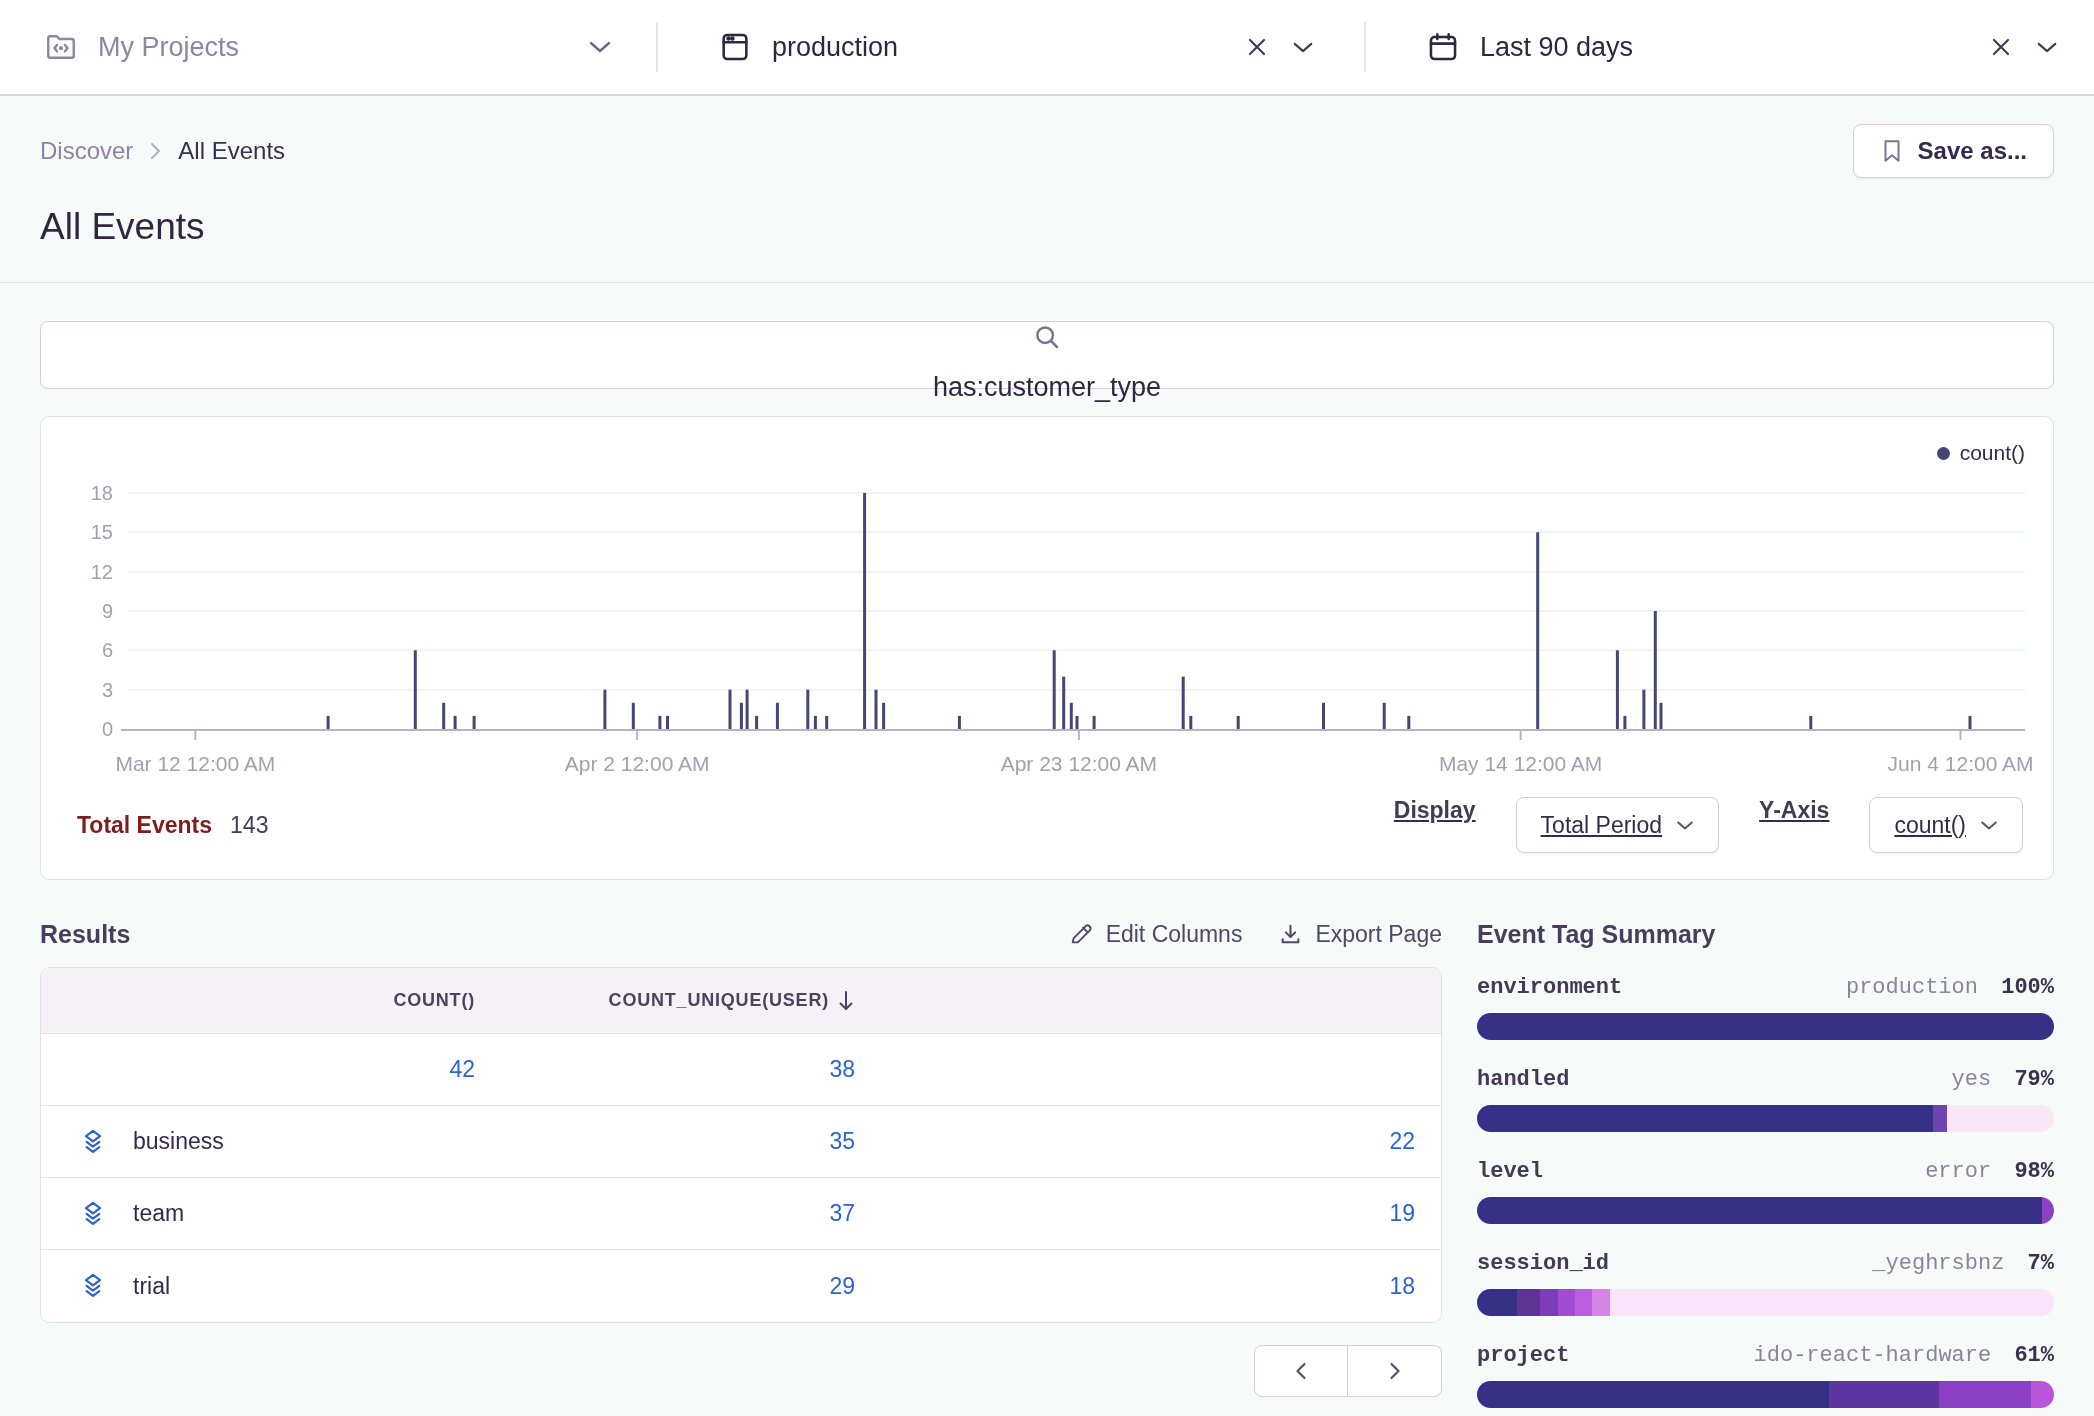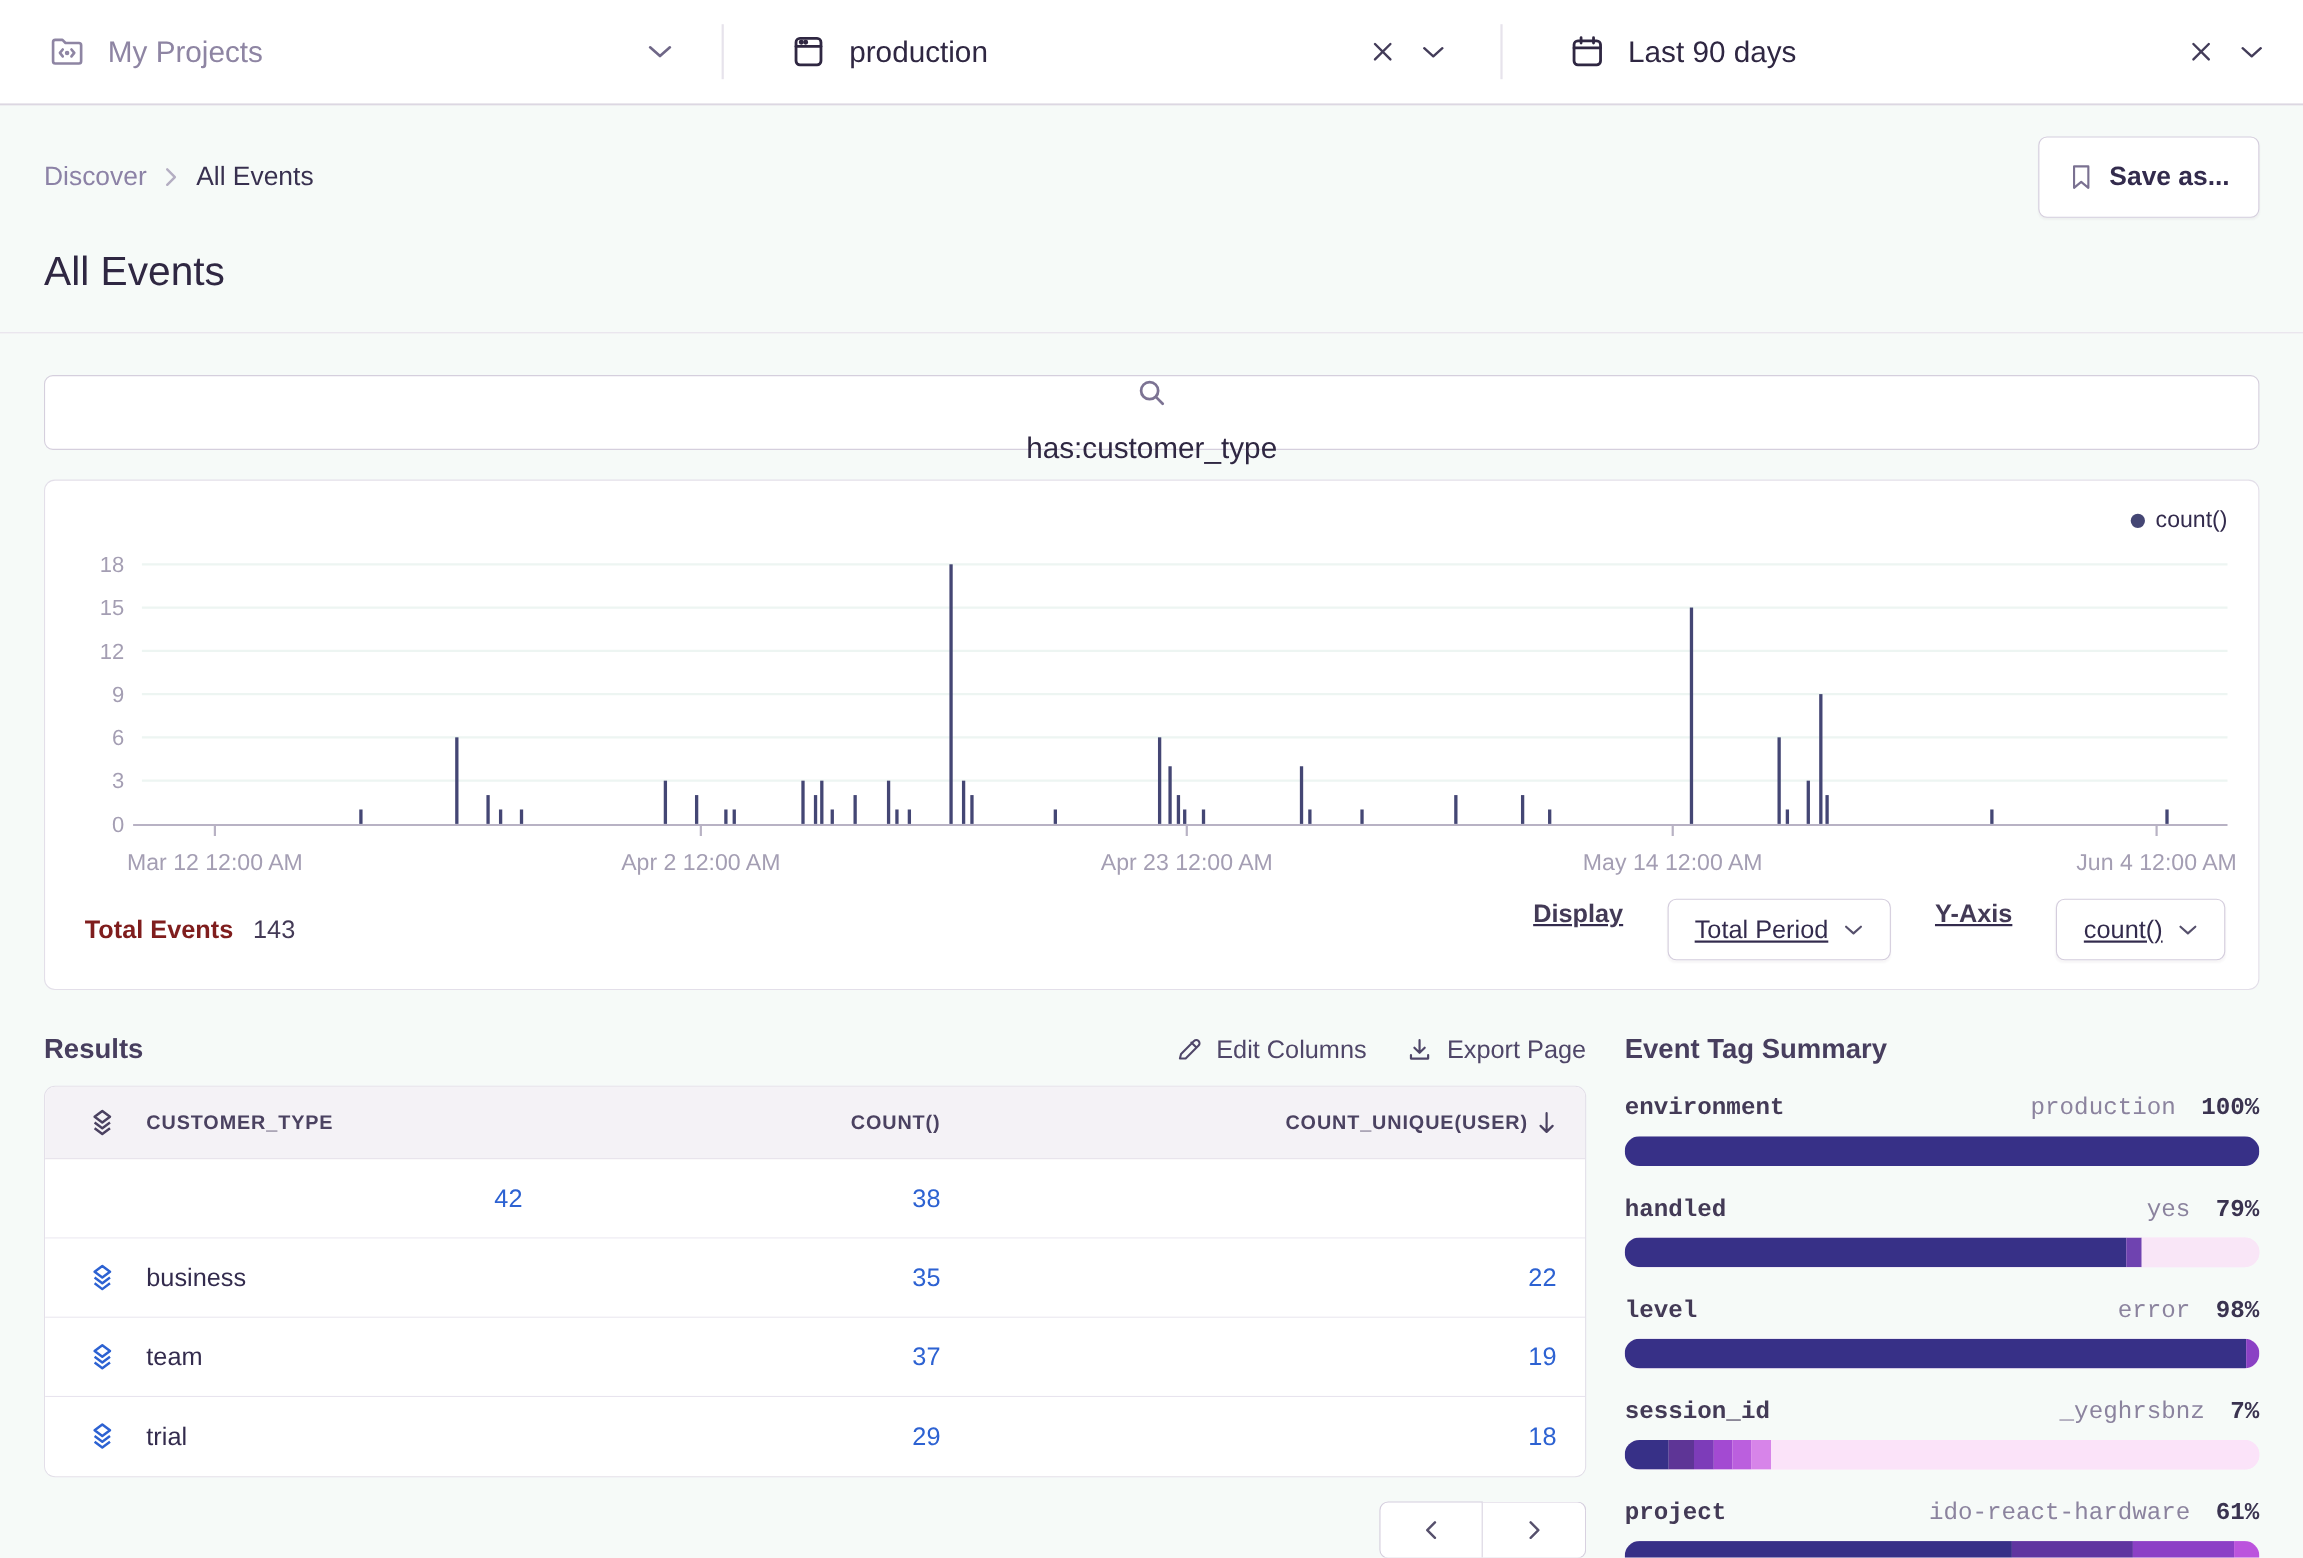--- a/index.html
+++ b/index.html
@@ -25,21 +25,21 @@
   .tb-label-muted { font-size:27px; color:#8e85a3; }
   .tb-label-dark { font-size:27px; font-weight:500; color:#2f2742; }
 
   
   .head-band { background:#f6faf8; border-bottom:1px solid #e6e2ec; padding:28px 40px 34px 40px; }
   .crumb-row { display:flex; align-items:center; justify-content:space-between; }
   .breadcrumb { display:flex; align-items:center; gap:16px; font-size:24px; }
   .breadcrumb a { color:#8c82a6; text-decoration:none; cursor:pointer; }
   .breadcrumb .current { color:#38304f; }
   .save-as {
-    display:flex; align-items:center; gap:14px; height:74px; padding:0 26px;
+    display:flex; align-items:center; gap:14px; height:54px; padding:0 26px;
     background:#ffffff; border:1px solid #d4cddd; border-radius:8px;
     font-family:inherit; font-size:24px; font-weight:700; color:#332b4d; cursor:pointer;
     box-shadow:0 2px 2px rgba(43,34,51,0.04);
   }
   .page-title { margin-top:28px; font-size:37px; font-weight:500; color:#2f2742; }
 
   
   main { padding:38px 40px 0 40px; }
 
   .searchbar {
@@ -336,28 +336,20 @@
             <svg width="25" height="25" viewBox="0 0 24 24" fill="none" stroke="#4f4668" stroke-width="1.9" stroke-linecap="round" stroke-linejoin="round">
               <path d="M12 3.5v11M7.5 10 12 14.5 16.5 10M4.5 16.5v3h15v-3"></path>
             </svg>
             <span>Export Page</span>
           </button>
         </div>
       </div>
 
       <div class="table">
         <div class="thead">
-          <div class="th th-type">
-            <svg width="28" height="28" viewBox="0 0 24 24" fill="none" stroke="#4b4261" stroke-width="1.9" stroke-linejoin="round">
-              <path d="M12 2.5 18 7l-6 4.5L6 7Z"></path>
-                <path d="M6 11.5l6 4.5 6-4.5"></path>
-                <path d="M6 16l6 4.5 6-4.5"></path>
-            </svg>
-            <span>CUSTOMER_TYPE</span>
-          </div>
           <div class="th th-num">
             <span>COUNT()</span>
           </div>
           <div class="th th-num">
             <span>COUNT_UNIQUE(USER)</span>
             <svg width="18" height="22" viewBox="0 0 18 22" fill="none" stroke="#4b4261" stroke-width="2" stroke-linecap="round" stroke-linejoin="round">
               <path d="M9 2v16M3.5 13.5 9 19l5.5-5.5"></path>
             </svg>
           </div>
         </div>

